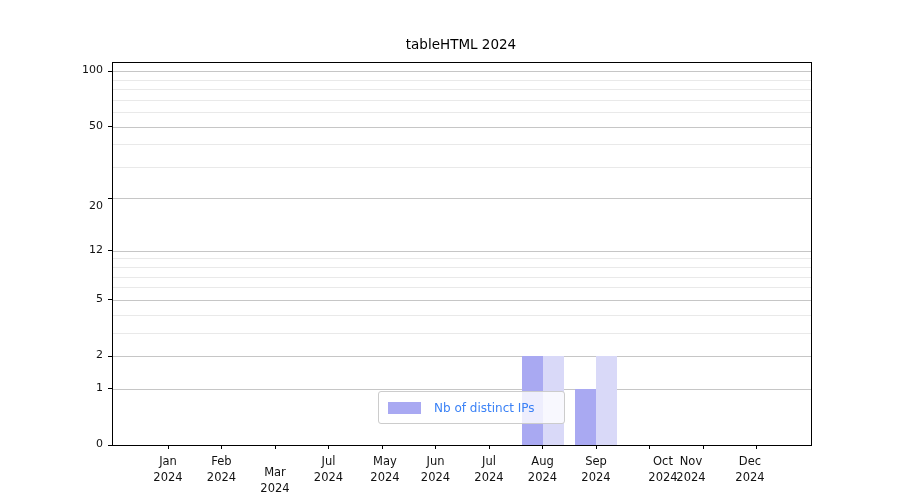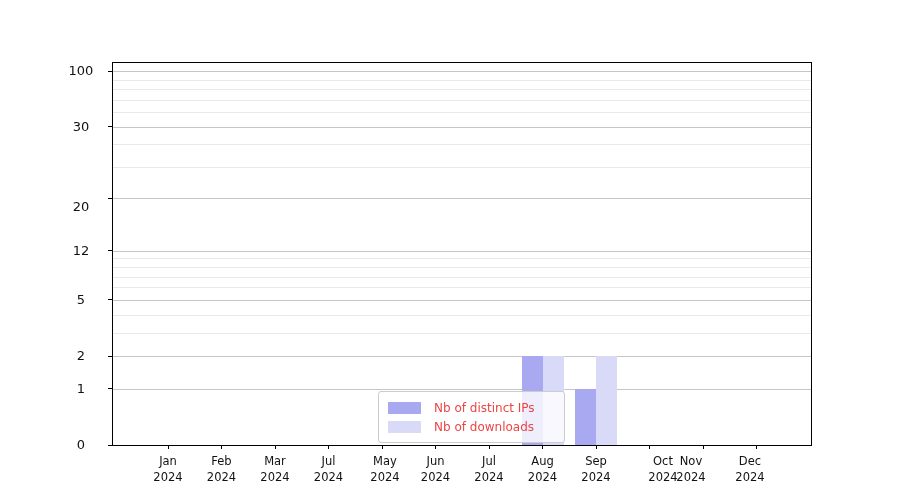--- a/index.html
+++ b/index.html
@@ -9,35 +9,36 @@
   .chart-title { position:absolute; left:112px; top:36px; width:698px;
                  text-align:center; font-size:13.5px; color:#000; }
   .plot { position:absolute; left:112px; top:62px; width:698px; height:382px;
           border:1px solid #000; background:#fff; }
   .gridline { position:absolute; left:0; width:100%; height:1px; }
   .grid-major { background:#c6c6c6; }
   .grid-minor { background:#e9e9e9; }
   .bar { position:absolute; }
   .ytick-mark { position:absolute; left:-5px; width:4px; height:1px; background:#000; }
   .xtick-mark { position:absolute; top:382px; width:1px; height:4px; background:#000; }
-  .ytick-label { position:absolute; left:-54px; width:44px; text-align:center;
-                 font-size:13px; color:#111; }
+  .ytick-label { position:absolute; left:-54px; width:44px; text-align:right;
+                 font-size:11px; color:#111; }
   .xtick-label { position:absolute; top:390px; width:64px; text-align:center;
                  font-size:11.5px; line-height:16px; color:#111; white-space:pre-line; }
   .legend { position:absolute; left:265px; top:328px; width:168px;
             background:rgba(255,255,255,0.8); border:1px solid #cccccc;
             border-radius:3px; padding:6px 8px 6px 9px; z-index:5; }
   .legend-row { display:flex; align-items:center; height:19px; }
   .legend-swatch { width:33px; height:12px; margin-right:13px; flex:0 0 33px; }
-  .legend-label { font-size:12px; color:#ef4444; white-space:nowrap; }
+  .legend-label { font-size:12px; color:#3b82f6; white-space:nowrap; }
 </style>
 </head>
 <body>
 
 <div class="canvas">
+  <div class="chart-title">tableHTML 2024</div>
 
   <div class="plot">
     <div id="grid-layer">
         <div class="gridline grid-minor" style="top: 269.71px;"></div>
         <div class="gridline grid-minor" style="top: 251.636px;"></div>
         <div class="gridline grid-minor" style="top: 224.381px;"></div>
         <div class="gridline grid-minor" style="top: 213.565px;"></div>
         <div class="gridline grid-minor" style="top: 204.025px;"></div>
         <div class="gridline grid-minor" style="top: 195.491px;"></div>
         <div class="gridline grid-minor" style="top: 103.847px;"></div>
@@ -67,31 +68,31 @@
         <div class="ytick-label" style="top: 317.855px;">1</div>
         <div class="ytick-mark" style="top: 292.512px;"></div>
         <div class="ytick-label" style="top: 285.012px;">2</div>
         <div class="ytick-mark" style="top: 236.367px;"></div>
         <div class="ytick-label" style="top: 228.867px;">5</div>
         <div class="ytick-mark" style="top: 187.27px;"></div>
         <div class="ytick-label" style="top: 179.77px;">12</div>
         <div class="ytick-mark" style="top: 134.894px;"></div>
         <div class="ytick-label" style="top: 136px;">20</div>
         <div class="ytick-mark" style="top: 63.0221px;"></div>
-        <div class="ytick-label" style="top: 55.5221px;">30</div>
+        <div class="ytick-label" style="top: 55.5221px;">50</div>
         <div class="ytick-mark" style="top: 7.67524px;"></div>
         <div class="ytick-label" style="top: 0.175238px;">100</div>
         <div class="xtick-mark" style="left: 54.5px;"></div>
         <div class="xtick-label" style="left: 23px;">Jan
 2024</div>
         <div class="xtick-mark" style="left: 108px;"></div>
         <div class="xtick-label" style="left: 76.5px;">Feb
 2024</div>
         <div class="xtick-mark" style="left: 161.5px;"></div>
-        <div class="xtick-label" style="left: 130px;">Mar
+        <div class="xtick-label" style="left: 130px; margin-top: 11px;">Mar
 2024</div>
         <div class="xtick-mark" style="left: 215px;"></div>
         <div class="xtick-label" style="left: 183.5px;">Jul
 2024</div>
         <div class="xtick-mark" style="left: 268.5px;"></div>
         <div class="xtick-label" style="left: 240px;">May
 2024</div>
         <div class="xtick-mark" style="left: 322px;"></div>
         <div class="xtick-label" style="left: 290.5px;">Jun
 2024</div>
@@ -113,19 +114,15 @@
         <div class="xtick-mark" style="left: 643px;"></div>
         <div class="xtick-label" style="left: 605px;">Dec
 2024</div>
       </div>
 
     <div class="legend">
       <div class="legend-row">
         <span class="legend-swatch" style="background: rgb(169, 169, 242);"></span>
         <span class="legend-label">Nb of distinct IPs</span>
       </div>
-      <div class="legend-row">
-        <span class="legend-swatch" style="background: rgb(217, 217, 248);"></span>
-        <span class="legend-label">Nb of downloads</span>
-      </div>
     </div>
   </div>
 </div>
 
 </body></html>

